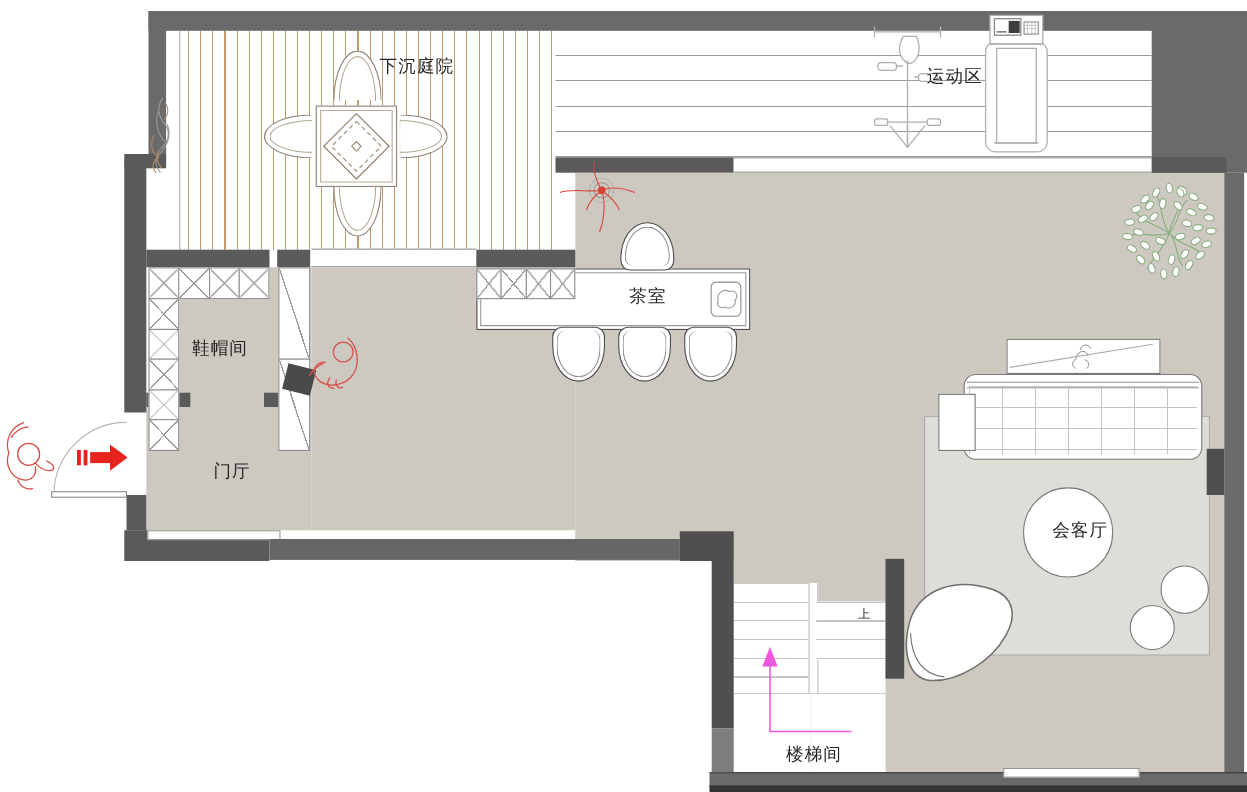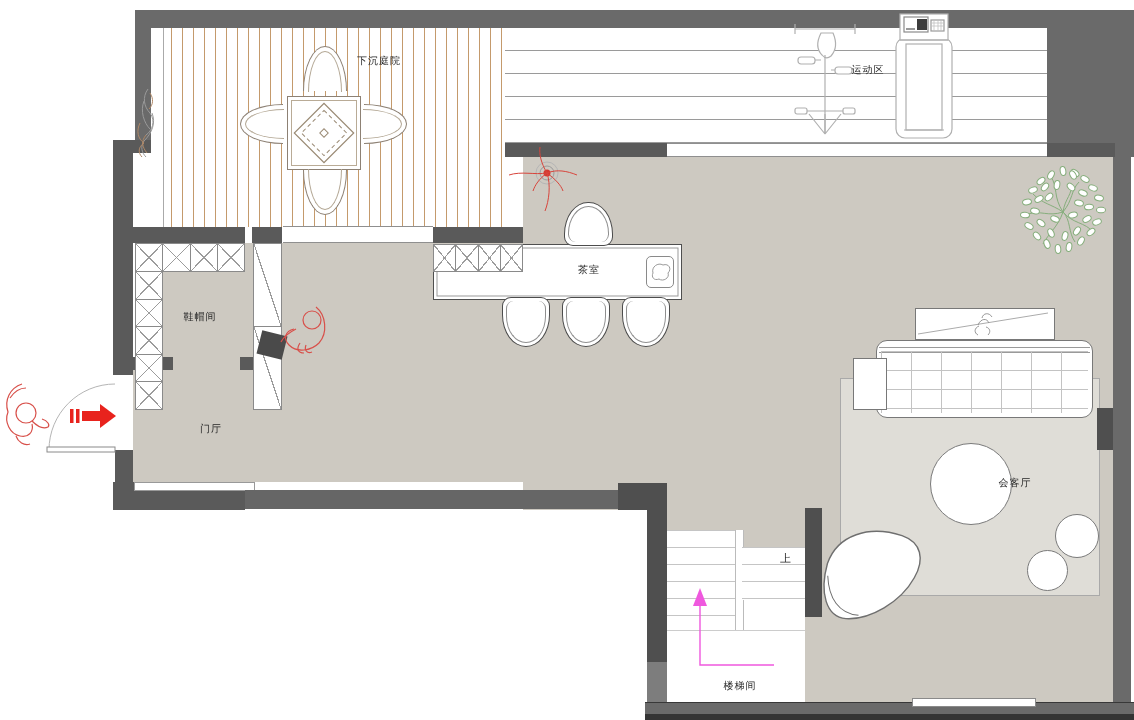--- a/index.html
+++ b/index.html
@@ -7,21 +7,21 @@
         font-family:"DejaVu Sans",sans-serif;}
   .abs{position:absolute;}
   .floor{background:#cdc9c1;}
   .wall{background:#5a5a5a;}
   .wall-outer{background:#6a6a6a;}
   .wall-dark{background:#4f4f4f;}
   .glass{background:#fff;border-top:1px solid #8f8f8f;border-bottom:1px solid #8f8f8f;}
   .deck{background:repeating-linear-gradient(to right,transparent 0 10px,#c49a6c 10px 11px) #fff;}
   .gymfloor{background:repeating-linear-gradient(to bottom,transparent 0 22px,#9a9a9a 22px 23px) #fff;}
   .treads{background:repeating-linear-gradient(to bottom,#c5c5c5 0 1px,transparent 1px 17px) #fff;}
-  .label{position:absolute;transform:translate(-50%,-50%);font-size:10px;color:#262626;
+  .label{position:absolute;transform:translate(-50%,-50%);font-size:16px;color:#262626;
          letter-spacing:1px;white-space:nowrap;}
   .label.small{font-size:11px;}
   .xrow{display:flex;}
   .xcol{display:flex;flex-direction:column;}
   .xc{flex:1;border:1px solid #8a8a8a;background:
       linear-gradient(to top right,transparent calc(50% - .6px),#9c9c9c calc(50% - .6px) calc(50% + .6px),transparent calc(50% + .6px)),
       linear-gradient(to bottom right,transparent calc(50% - .6px),#9c9c9c calc(50% - .6px) calc(50% + .6px),transparent calc(50% + .6px)),#fff;}
   .xrow .xc + .xc{margin-left:-1px;}
   .xcol .xc + .xc{margin-top:-1px;}
   .dc{flex:1;border:1px solid #8a8a8a;background:
@@ -295,17 +295,17 @@
       <path d="M86 83 H12 V22" stroke="#ef58de" stroke-width="1.4"></path>
       <path d="M12 6 L5 24 H19 Z" fill="#ef58de"></path>
     </svg>
   </div>
 
   <div class="label" style="left:379px;top:61px;">下沉庭院</div>
   <div class="label" style="left:868px;top:70px;">运动区</div>
   <div class="label" style="left:589px;top:270px;">茶室</div>
   <div class="label" style="left:200px;top:317px;">鞋帽间</div>
   <div class="label" style="left:197px;top:429px;padding-left:28px;">门厅</div>
-  <div class="label" style="left:1015px;top:483px;">会客厅</div>
+  <div class="label" style="left:982px;top:483px;">会客厅</div>
   <div class="label" style="left:740px;top:686px;">楼梯间</div>
   <div class="label small" style="left:786px;top:558px;">上</div>
 
 </div>
 
 </body></html>

